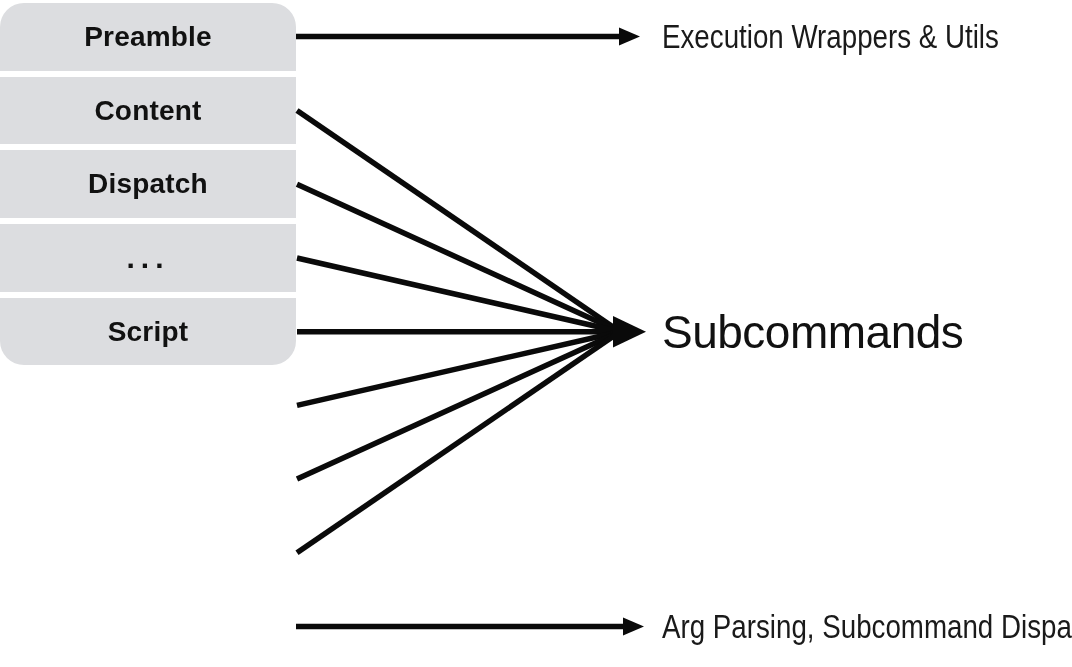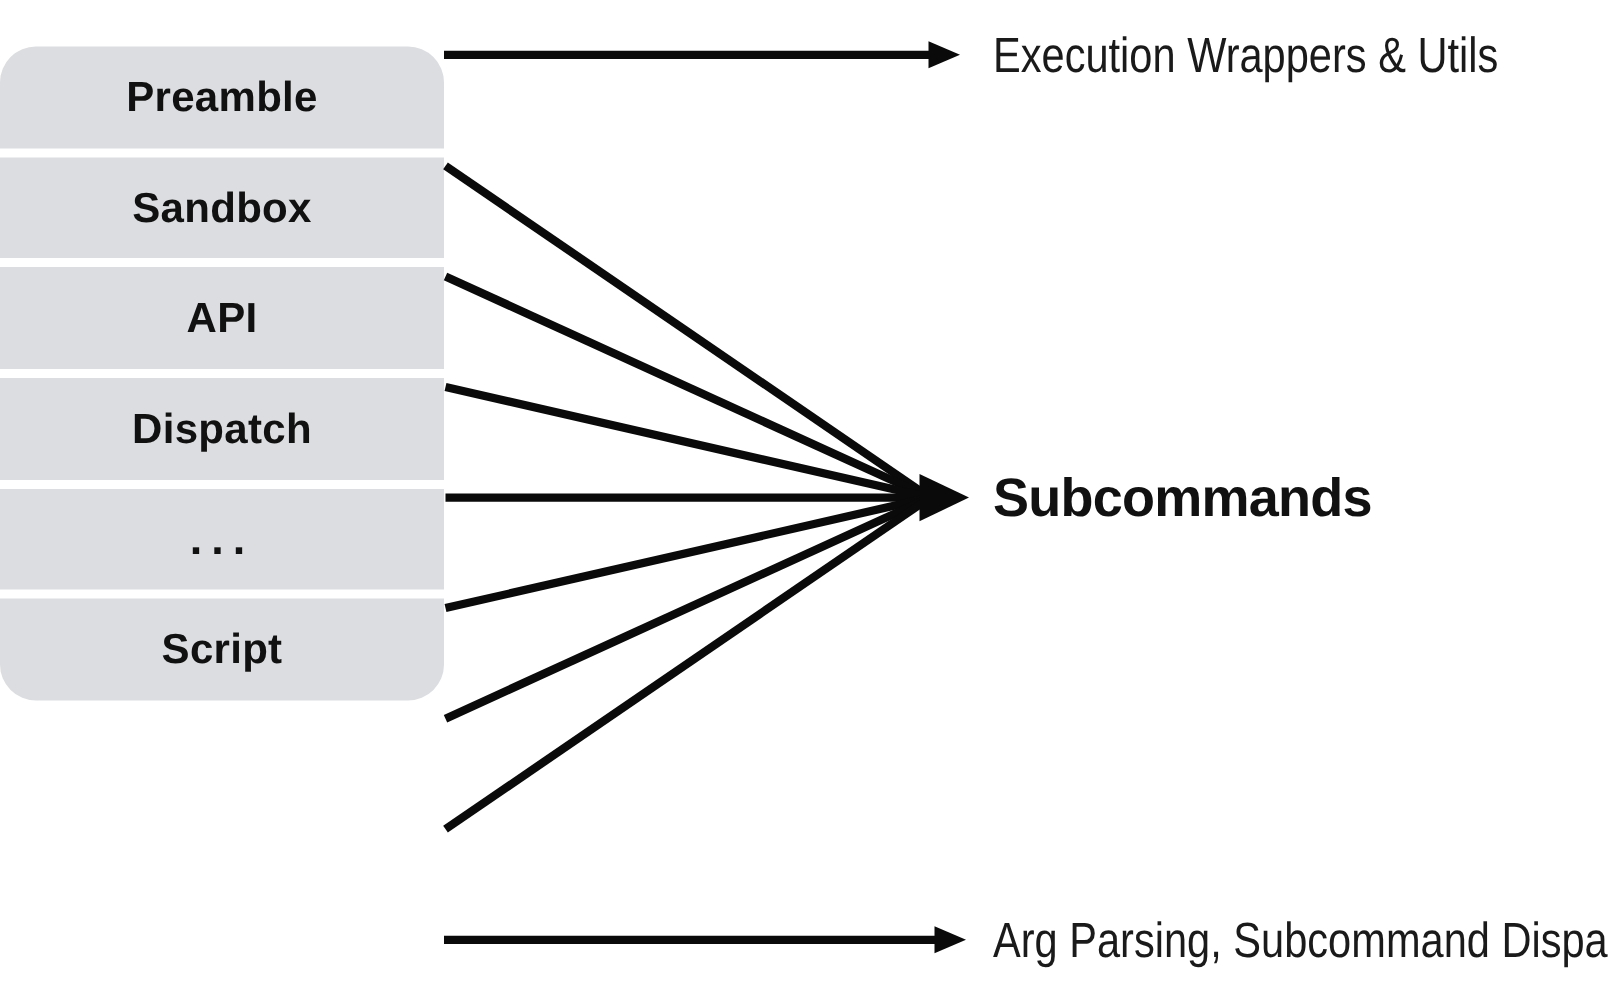--- a/index.html
+++ b/index.html
@@ -19,21 +19,21 @@
   
   .col{
     position:absolute;left:0;top:3px;width:296px;
     display:flex;flex-direction:column;gap:6px;
   }
   .box{
     height:67.7px;
     background:var(--box-fill);
     display:flex;align-items:center;justify-content:center;
   }
-  .box:first-child{border-radius:24px 24px 0 0;margin-top:28px;}
+  .box:first-child{border-radius:24px 24px 0 0;}
   .box:last-child{border-radius:0 0 24px 24px;}
   .box span{
     font-size:28px;font-weight:700;color:var(--text);
     letter-spacing:0.2px;
   }
   .box.ellipsis span{letter-spacing:6px;font-size:30px;}
   
   .wires{position:absolute;inset:0;color:var(--line);pointer-events:none;}
   .wires line{stroke:currentColor;stroke-width:5.5;}
   .wires polygon{fill:currentColor;}
@@ -41,40 +41,37 @@
   .rlabel{
     position:absolute;left:662px;display:flex;align-items:center;
     color:var(--text);white-space:nowrap;
   }
   .rlabel.cond{
     font-size:33px;font-weight:400;color:#1a1a1a;
     transform:scaleX(0.84);transform-origin:left center;
     letter-spacing:0px;
   }
   .rlabel.big{
-    font-size:36px;font-weight:700;letter-spacing:-0.5px;
+    font-size:46px;font-weight:400;letter-spacing:-0.5px;
   }
   .rlabel.exec{top:12px;height:50px;}
   .rlabel.sub{top:302px;height:60px;}
   .rlabel.arg{top:602px;height:50px;}
 </style>
 </head>
 <body>
 
 <div class="stage">
 
   <div class="col">
     <div class="box">
         <span>Preamble</span>
       </div>
     <div class="box">
-        <span>Sandbox</span>
-      </div>
-    <div class="box">
-        <span>API</span>
+        <span>Content</span>
       </div>
     <div class="box">
         <span>Dispatch</span>
       </div>
     <div class="box ellipsis">
         <span>...</span>
       </div>
     <div class="box">
         <span>Script</span>
       </div>

